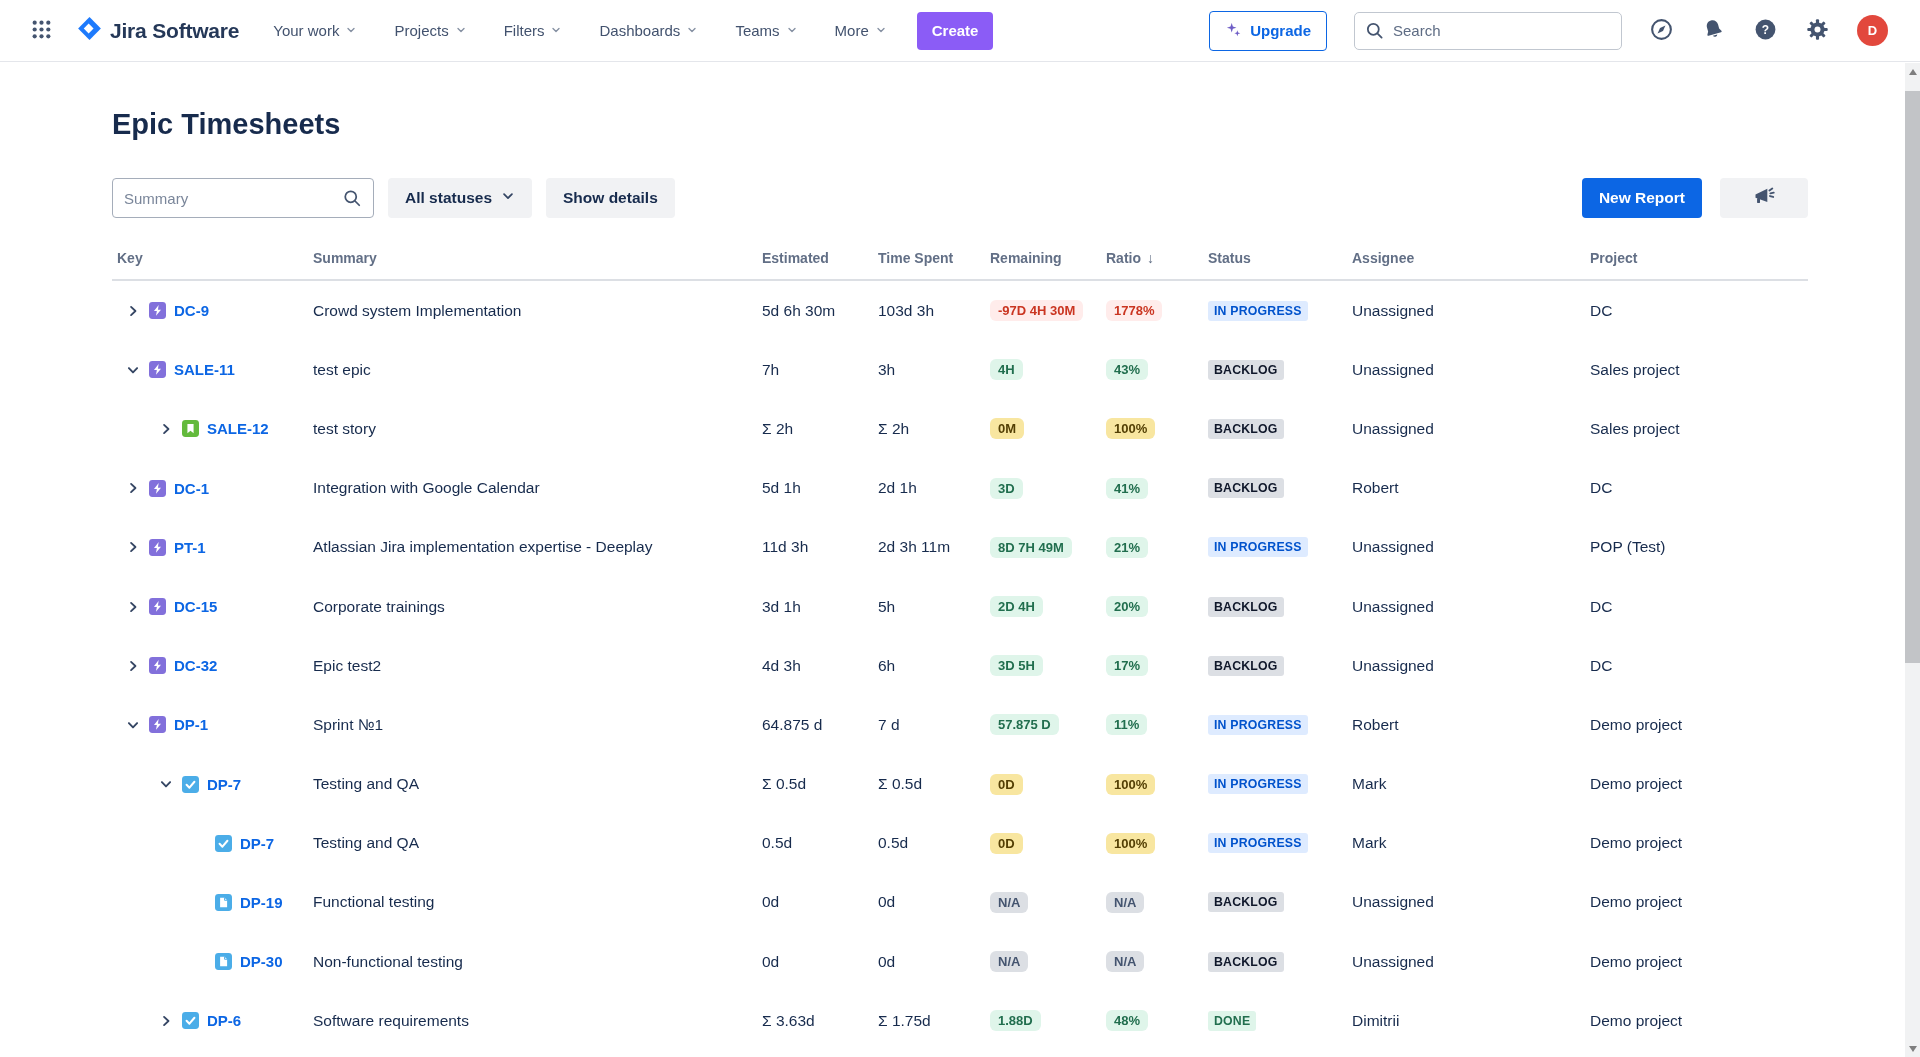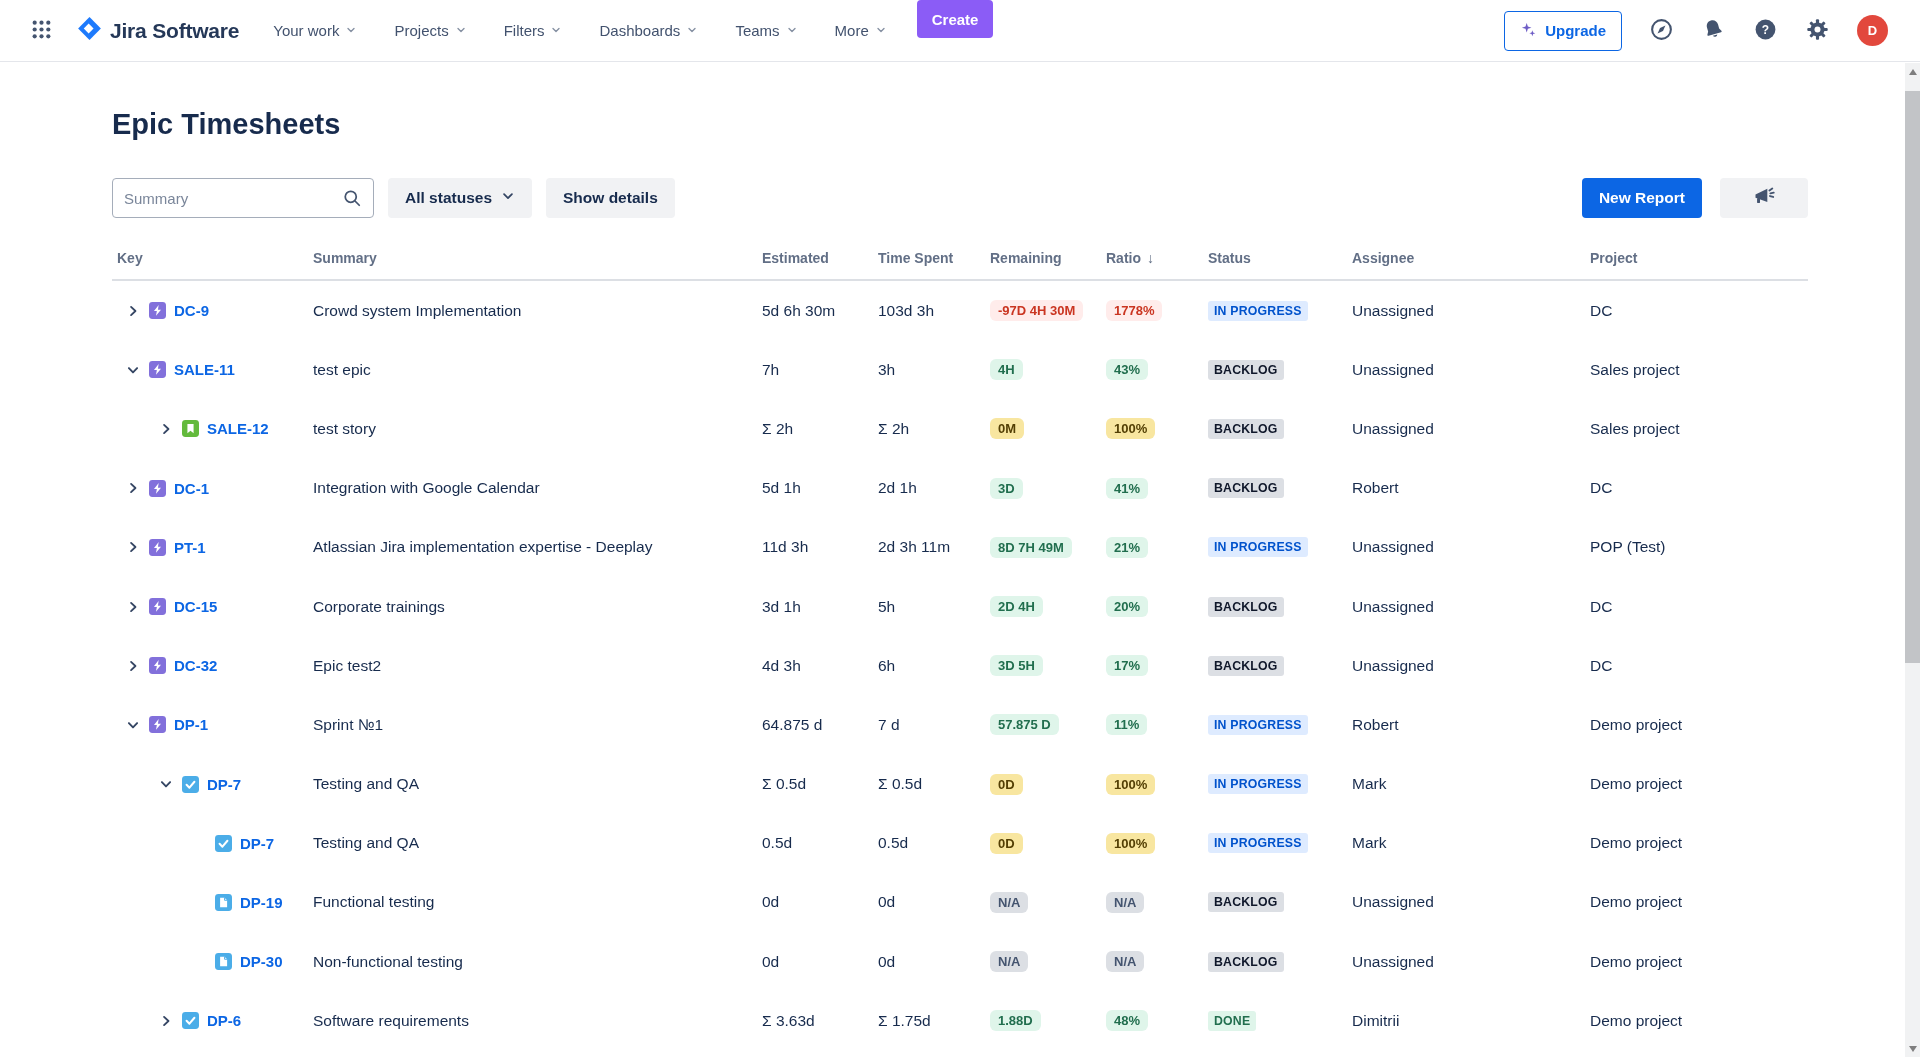--- a/index.html
+++ b/index.html
@@ -1,20 +1,20 @@
 <!DOCTYPE html>
 <html><head>
 <meta charset="utf-8">
 <style>
   * { margin:0; padding:0; box-sizing:border-box; }
   html,body { width:1920px; height:1057px; overflow:hidden; background:#fff;
     font-family:"Liberation Sans","DejaVu Sans",sans-serif; color:#172B4D; }
 
   
-  .topnav { height:62px; display:flex; padding:0 32px 0 31px;
+  .topnav { height:62px; display:flex; align-items:center; padding:0 32px 0 31px;
     border-bottom:1px solid #E4E6EB; background:#fff; position:relative; z-index:5; }
   .icon-btn { background:none; border:none; cursor:pointer; display:flex; align-items:center; justify-content:center; }
   .logo { display:flex; align-items:center; gap:7px; margin-left:24px; cursor:pointer; }
   .logo-text { font-size:21px; font-weight:700; color:#253858; letter-spacing:-0.2px; }
   .nav-items { display:flex; list-style:none; margin-left:34px; gap:37px; align-items:center; }
   .nav-item { display:flex; align-items:center; gap:6px; font-size:15px; font-weight:500;
     color:#42526E; cursor:pointer; white-space:nowrap; }
   .create-btn { margin-left:30px; background:#8b5cf6; color:#fff; border:none; border-radius:4px;
     padding:0 15px; height:38px; font-size:15px; font-weight:700; cursor:pointer;
     font-family:inherit; }
@@ -159,20 +159,29 @@
   <div class="nav-right">
     <button class="upgrade-btn">
       <span>
         <svg width="17" height="17" viewBox="0 0 16 16" fill="#6E5DC6">
             <path d="M6.3 1.8 L7.4 5.2 L10.8 6.3 L7.4 7.4 L6.3 10.8 L5.2 7.4 L1.8 6.3 L5.2 5.2 Z"></path>
             <path d="M11.6 8.8 L12.3 10.9 L14.4 11.6 L12.3 12.3 L11.6 14.4 L10.9 12.3 L8.8 11.6 L10.9 10.9 Z"></path>
           </svg>
       </span>
       <span>Upgrade</span>
     </button>
+    <div class="search-box">
+      <span class="mag">
+        <svg width="19" height="19" viewBox="0 0 16 16">
+            <circle cx="7" cy="7" r="4.6" fill="none" stroke="#44546F" stroke-width="1.5"></circle>
+            <path d="M10.6 10.6 L14 14" stroke="#44546F" stroke-width="1.5" stroke-linecap="round"></path>
+          </svg>
+      </span>
+      <input type="text" placeholder="Search" style="">
+    </div>
     <button class="icon-btn">
       <span>
         <svg width="25" height="25" viewBox="0 0 24 24">
             <circle cx="12" cy="12" r="9" fill="none" stroke="#44546F" stroke-width="2"></circle>
             <path d="M15.8 8.2 L13.4 13.4 L8.2 15.8 L10.6 10.6 Z" fill="#44546F"></path>
           </svg>
       </span>
     </button>
     <button class="icon-btn">
       <span>

